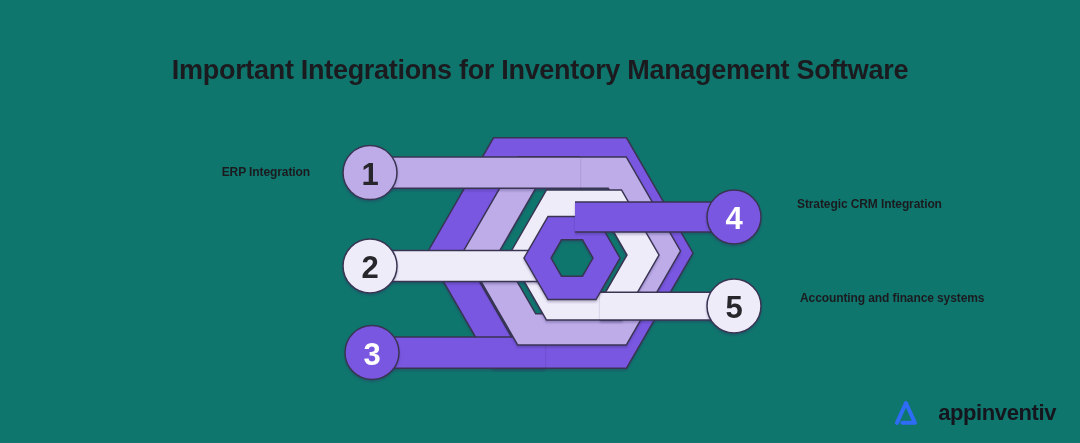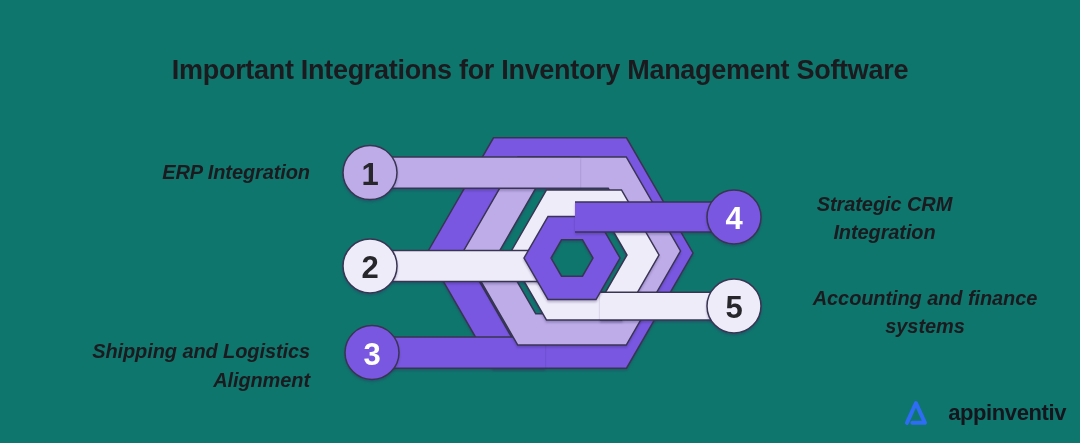--- a/index.html
+++ b/index.html
@@ -35,37 +35,36 @@
     font-family:"Liberation Sans", sans-serif;
     font-size:31px;
     font-weight:700;
     text-anchor:middle;
     dominant-baseline:central;
   }
   .num-dark{fill:#26262B;}
   .num-light{fill:#FFFFFF;}
   .label{
     position:absolute;
-    font-size:20px;
+    font-size:12px;
     font-weight:700;
     line-height:28px;
     color:#1B1B1F;
     letter-spacing:-0.1px;
-    font-style:italic;
   }
   .label-left{text-align:right;}
-  .label-right{text-align:center;}
+  .label-right{text-align:left;}
   .label-1{right:770px;top:158px;white-space:nowrap;}
   .label-2{right:772px;top:252px;white-space:nowrap;}
   .label-3{right:770px;top:337px;width:250px;line-height:29px;}
   .label-4{left:797px;top:190px;width:175px;}
   .label-5{left:800px;top:284px;width:250px;}
   .logo{
     position:absolute;
-    right:14px;bottom:16px;
+    right:24px;bottom:16px;
     display:flex;align-items:center;gap:19px;
   }
   .logo-text{
     font-size:22px;
     font-weight:600;
     letter-spacing:-0.4px;
     color:#15151D;
   }
 </style>
 </head>
@@ -106,21 +105,20 @@
     <circle class="outlined sh" cx="734" cy="306" r="27" fill="#EFECFA"></circle>
 
     <text class="num num-dark" x="370" y="174">1</text>
     <text class="num num-dark" x="370" y="267.5">2</text>
     <text class="num num-light" x="372" y="354">3</text>
     <text class="num num-light" x="734" y="218.5">4</text>
     <text class="num num-dark" x="734" y="307.5">5</text>
   </svg>
 
   <div class="label label-left label-1">ERP Integration</div>
-  <div class="label label-left label-3">Shipping and Logistics Alignment</div>
   <div class="label label-right label-4">Strategic CRM Integration</div>
   <div class="label label-right label-5">Accounting and finance systems</div>
 
   <div class="logo">
     <svg width="27" height="29" viewBox="0 0 30 30">
       <path d="M5.5,26.5 L15.5,4.5 L25.5,26.5 L11.5,26.5" fill="none" stroke-width="4.4" stroke-linecap="round" stroke-linejoin="round" stroke="#2E6CF6"></path>
     </svg>
     <span class="logo-text">appinventiv</span>
   </div>
 

